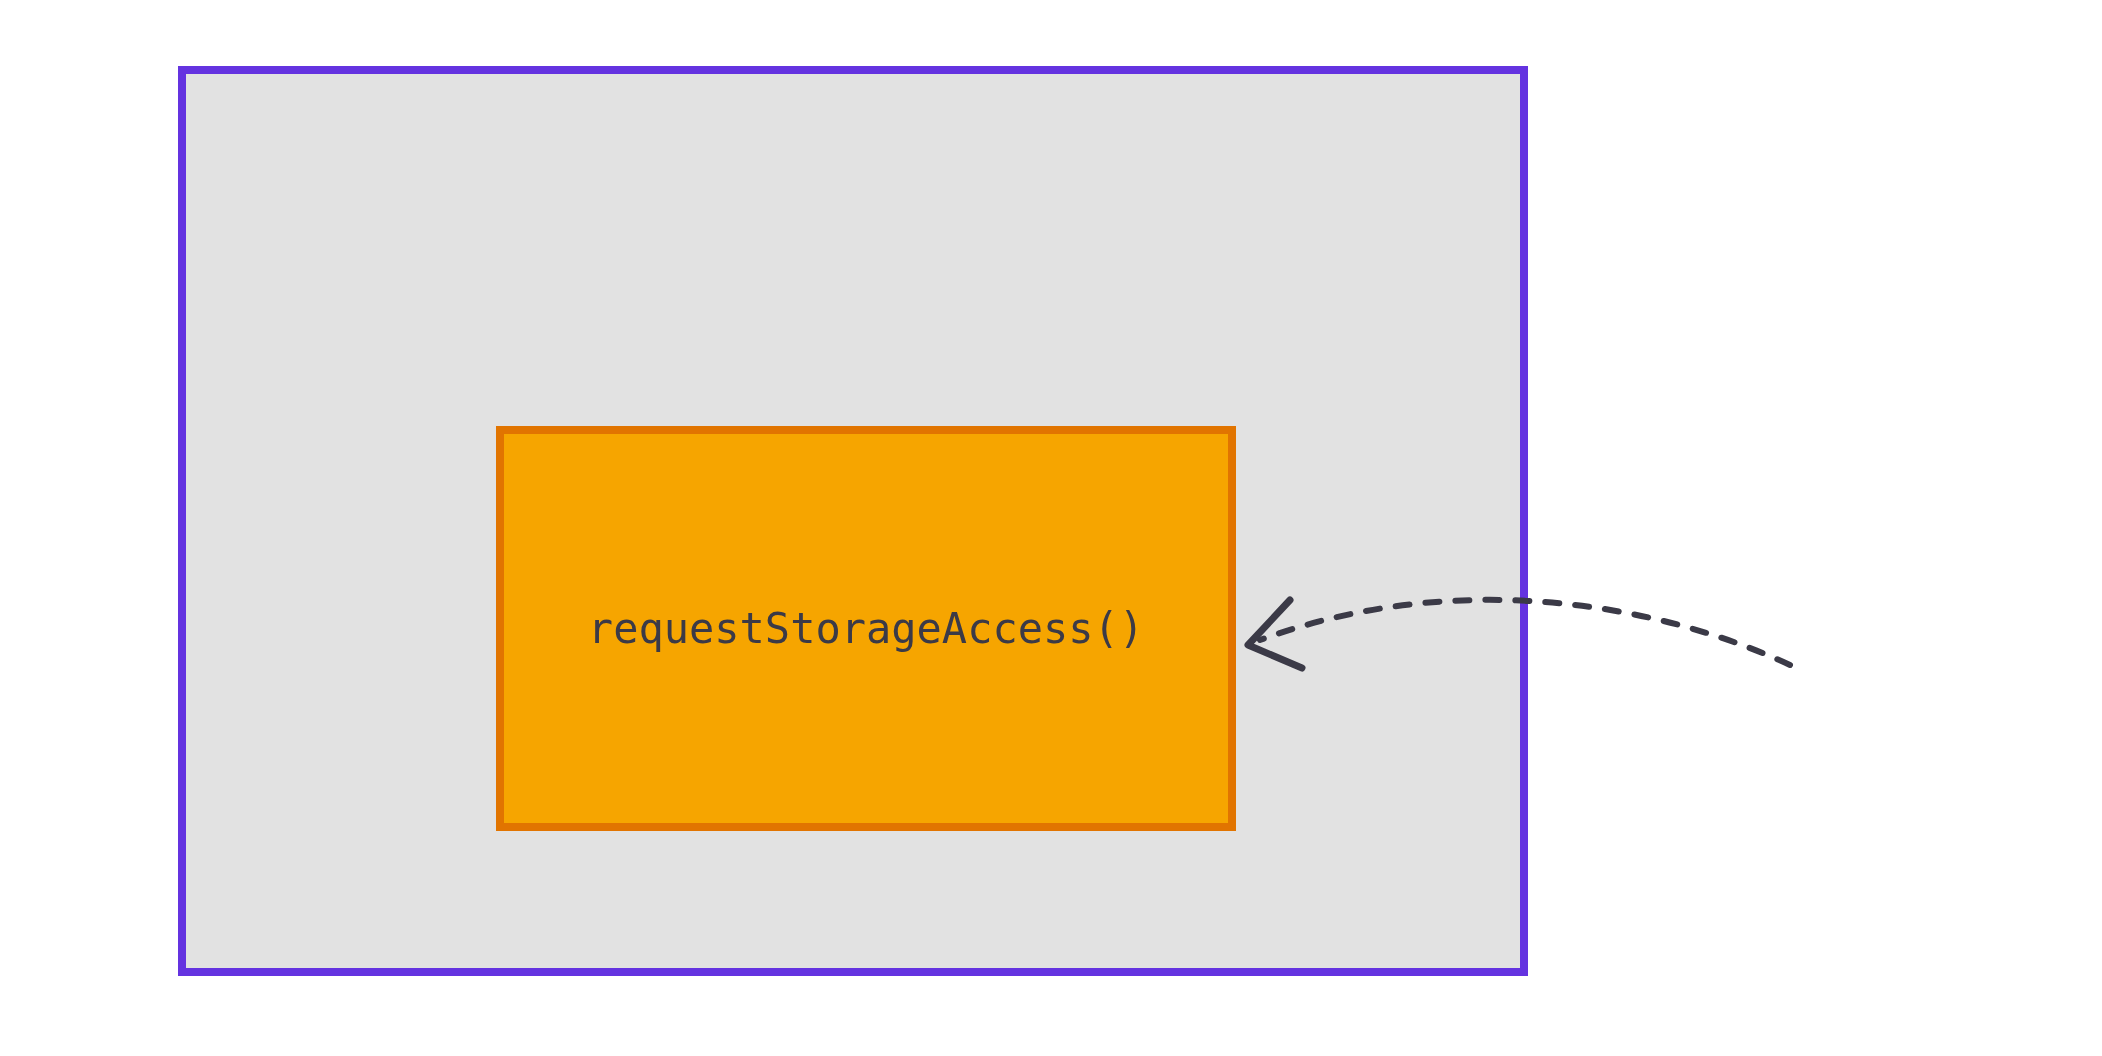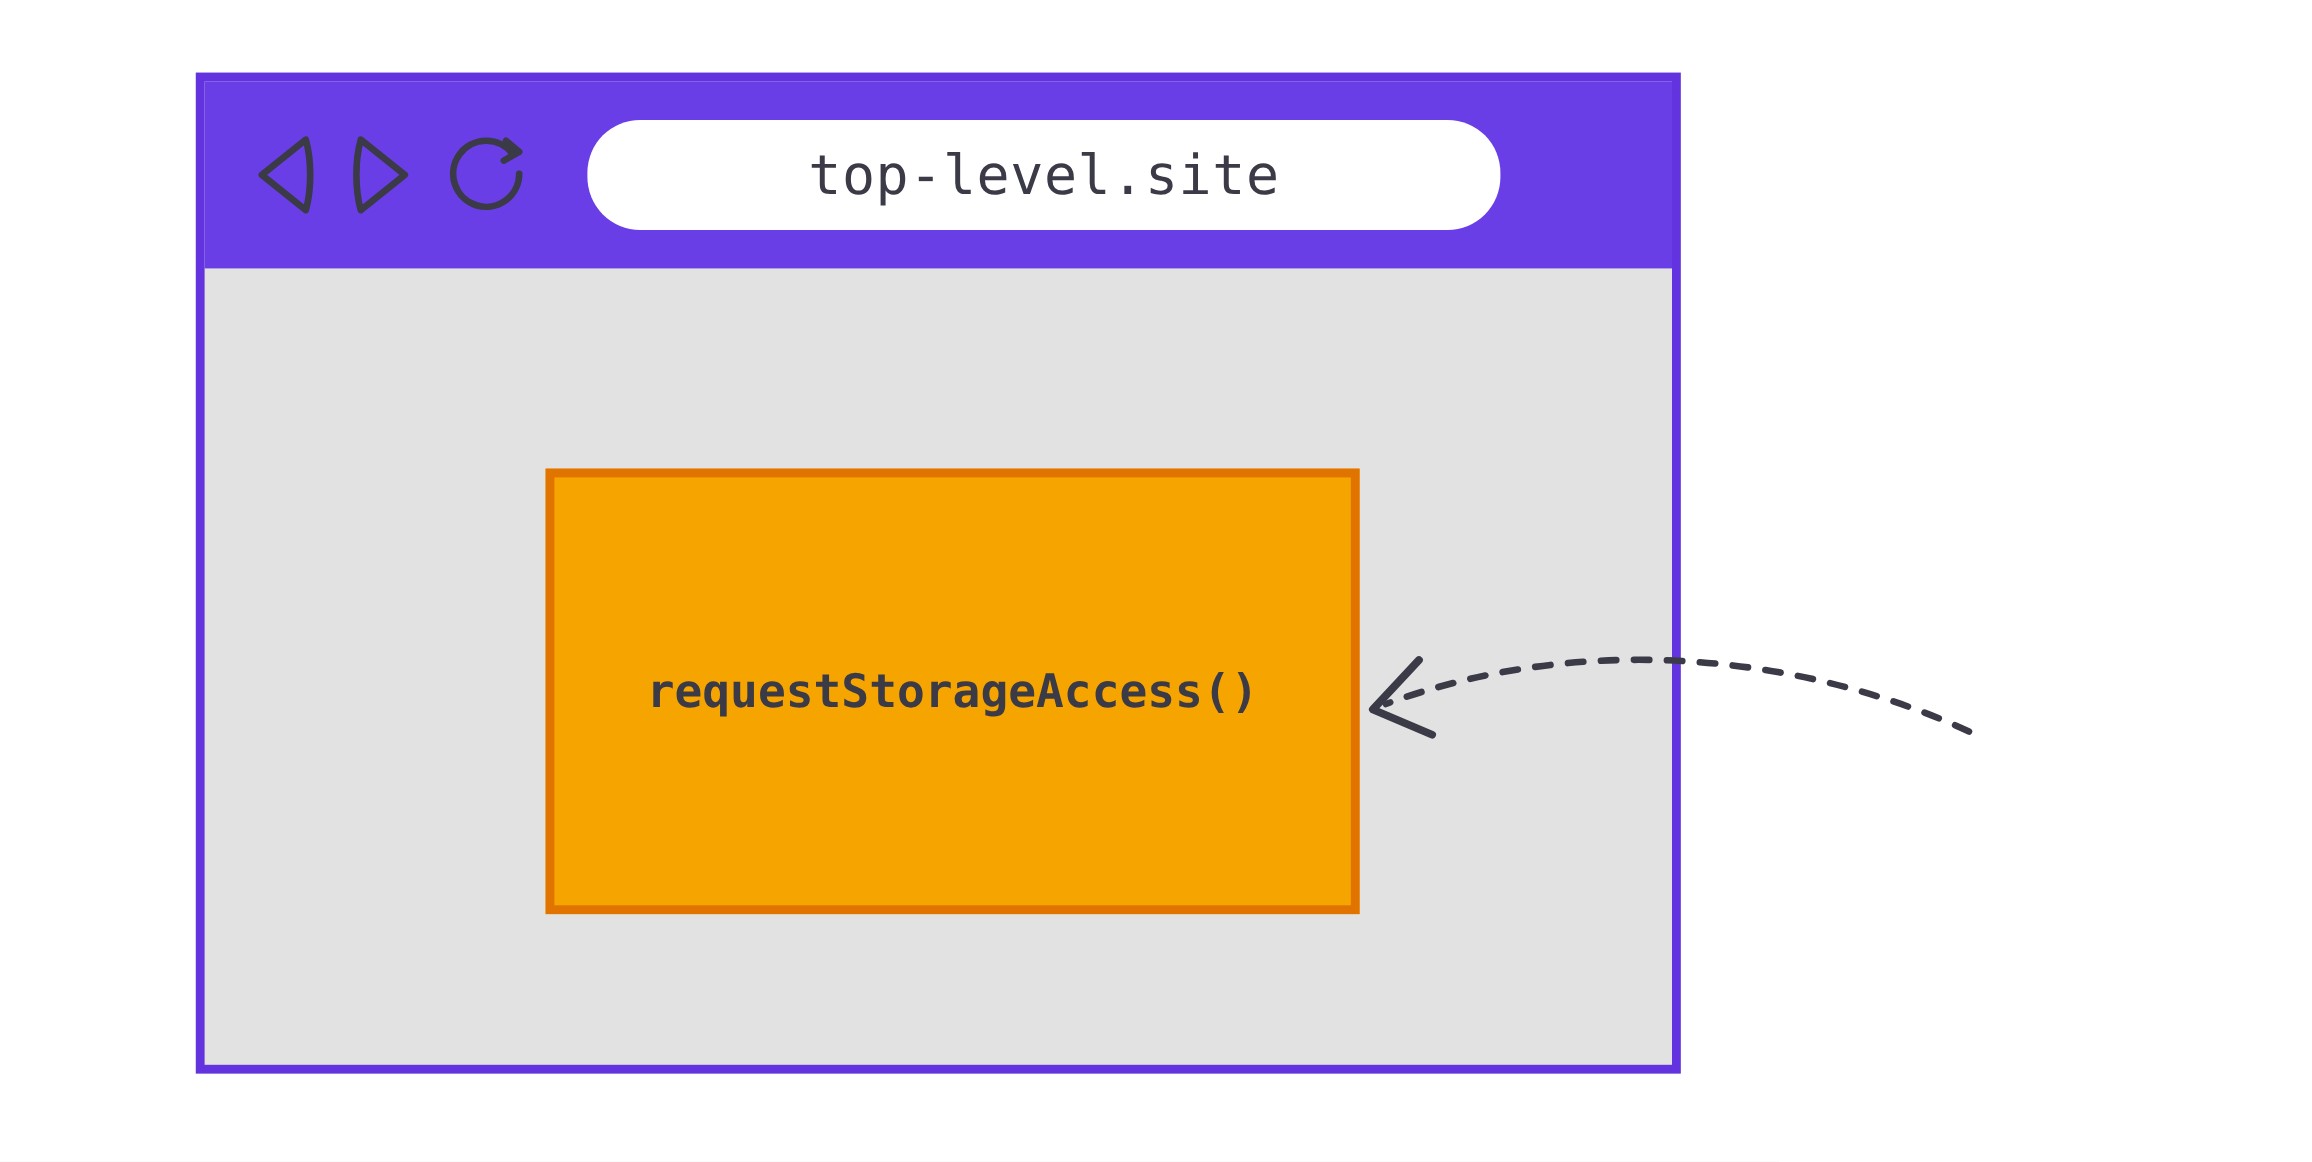--- a/index.html
+++ b/index.html
@@ -77,21 +77,21 @@
     background: #f6a500;
     border: 8px solid #e17400;
     box-sizing: border-box;
     display: flex;
     align-items: center;
     justify-content: center;
   }
   .embed-text {
     font-size: 42px;
     color: #3b3a47;
-    font-weight: 700;
+    font-weight: 400;
   }
 
   
   .annotation {
     position: absolute;
     left: 1620px;
     top: 680px;
     font-size: 48px;
     color: #3b3a47;
     font-weight: 500;
@@ -101,45 +101,20 @@
     position: absolute;
     pointer-events: none;
   }
 </style>
 </head>
 <body>
 
 <div class="canvas">
 
   <div class="browser">
-    <div class="toolbar">
-
-      <span class="nav-icon">
-        <svg width="62" height="76" viewBox="0 0 62 76">
-          <path d="M50 6 L10 38 L50 70 Q54 56 54 38 Q54 20 50 6 Z" fill="none" stroke="#3b3a47" stroke-width="6" stroke-linejoin="round" stroke-linecap="round"></path>
-        </svg>
-      </span>
-
-      <span class="nav-icon">
-        <svg width="62" height="76" viewBox="0 0 62 76">
-          <path d="M12 6 L52 38 L12 70 Q8 56 8 38 Q8 20 12 6 Z" fill="none" stroke="#3b3a47" stroke-width="6" stroke-linejoin="round" stroke-linecap="round"></path>
-        </svg>
-      </span>
-
-      <span class="nav-icon">
-        <svg width="78" height="78" viewBox="0 0 78 78">
-          <path d="M62 20 A30 30 0 1 0 68 38" fill="none" stroke="#3b3a47" stroke-width="6" stroke-linecap="round"></path>
-          <path d="M56 8 L68 18 L54 26" fill="none" stroke="#3b3a47" stroke-width="6" stroke-linecap="round" stroke-linejoin="round"></path>
-        </svg>
-      </span>
-
-      <div class="addrbar">
-        <span class="addr">top-level.site</span>
-      </div>
-    </div>
 
     <div class="page">
       <div class="embed">
         <span class="embed-text">requestStorageAccess()</span>
       </div>
     </div>
   </div>
 
   <svg class="arrow" style="left:1230px; top:530px;" width="580" height="190" viewBox="0 0 580 190">
     <path d="M560 135 C 420 70, 220 40, 30 110" fill="none" stroke="#3b3a47" stroke-width="6" stroke-linecap="round" stroke-dasharray="14 16"></path>

